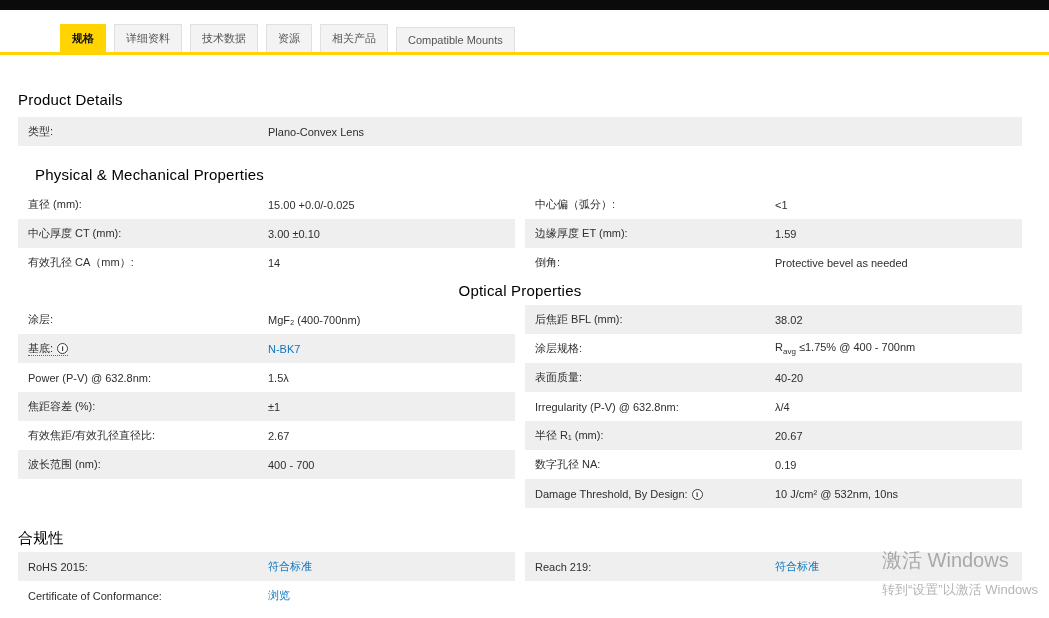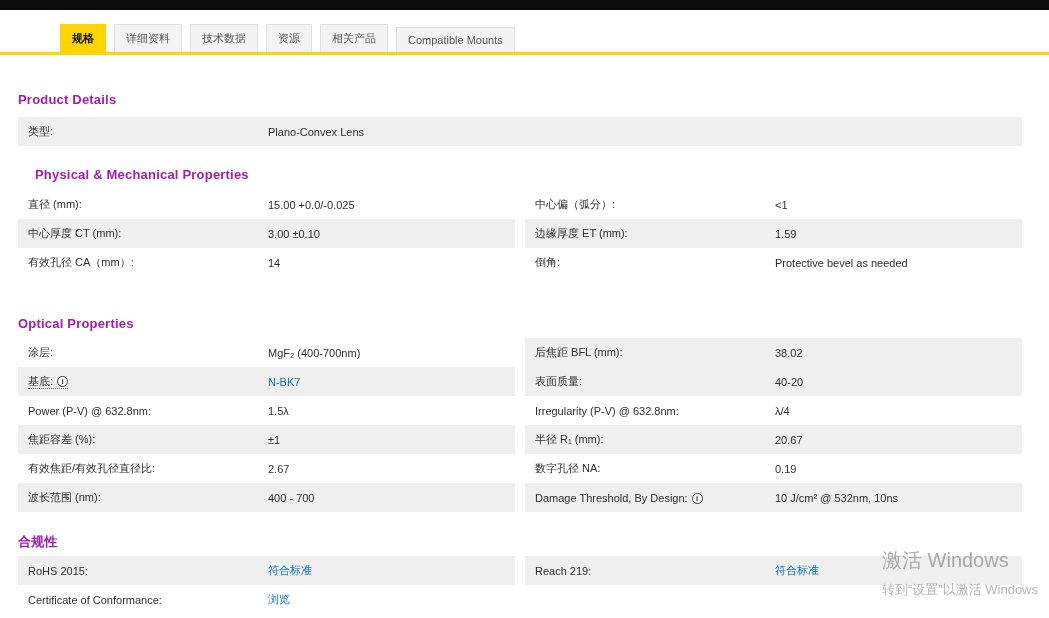--- a/index.html
+++ b/index.html
@@ -10,24 +10,24 @@
   .top-bar { height:10px; width:100%; background:var(--top-bar,#0b0b0b); }
 
   .tabbar { display:flex; align-items:flex-end; gap:8px; padding:14px 0 0 18px;
             border-bottom:3px solid var(--yellow,#ffd400); }
   .tab { background:#f3f3f3; border:1px solid #e0e0e0; border-bottom:none;
          padding:6px 11px; font-size:11px; color:#555; cursor:pointer; white-space:nowrap; }
   .tab.active { background:var(--yellow,#ffd400); border-color:var(--yellow,#ffd400);
                 font-weight:700; color:#151515;margin-left:42px; }
 
   .content { padding:0 27px 0 18px; }
-  h2.section { font-size:13px; line-height:15px; font-weight:700; color:#a21caf; letter-spacing:.2px; }
+  h2.section { font-size:15px; line-height:15px; font-weight:400; color:#000000; letter-spacing:.2px; }
   h2.pd   { margin:37px 0 10px 0; }
   h2.phys { margin:21px 0 8px 17px; }
-  h2.opt  { margin:39px 0 7px 0; }
+  h2.opt  { margin:6px 0 7px 0;text-align:center; }
   h2.comp { margin:22px 0 7px 0; }
 
   .cols { display:flex; gap:10px; }
   .col { flex:1 1 0; min-width:0; }
 
   .row { height:29px; display:flex; align-items:center; font-size:11px; background:#fff; }
   .row.gray { background:var(--row-gray,#efefef); }
   .row .label { flex:0 0 250px; padding-left:10px; color:#2e2e2e; white-space:nowrap; overflow:hidden; }
   .row .value { flex:1; color:#2e2e2e; white-space:nowrap; overflow:hidden; }
 
@@ -126,20 +126,24 @@
         <div class="row gray">
           <span class="label">波长范围 (nm):</span>
           <span class="value">400 - 700</span>
         </div>
       </div>
       <div class="col">
         <div class="row gray">
           <span class="label">后焦距 BFL (mm):</span>
           <span class="value">38.02</span>
         </div>
+        <div class="row">
+          <span class="label">涂层规格:</span>
+          <span class="value"><span>R</span><sub class="small">avg</sub><span> ≤1.75% @ 400 - 700nm</span></span>
+        </div>
         <div class="row gray">
           <span class="label">表面质量:</span>
           <span class="value">40-20</span>
         </div>
         <div class="row">
           <span class="label">Irregularity (P-V) @ 632.8nm:</span>
           <span class="value">λ/4</span>
         </div>
         <div class="row gray">
           <span class="label">半径 R₁ (mm):</span>

